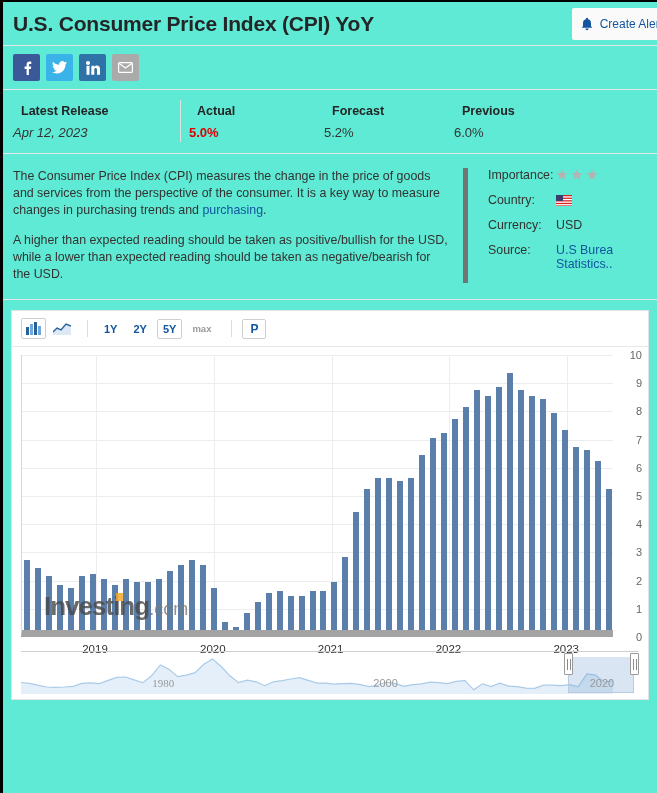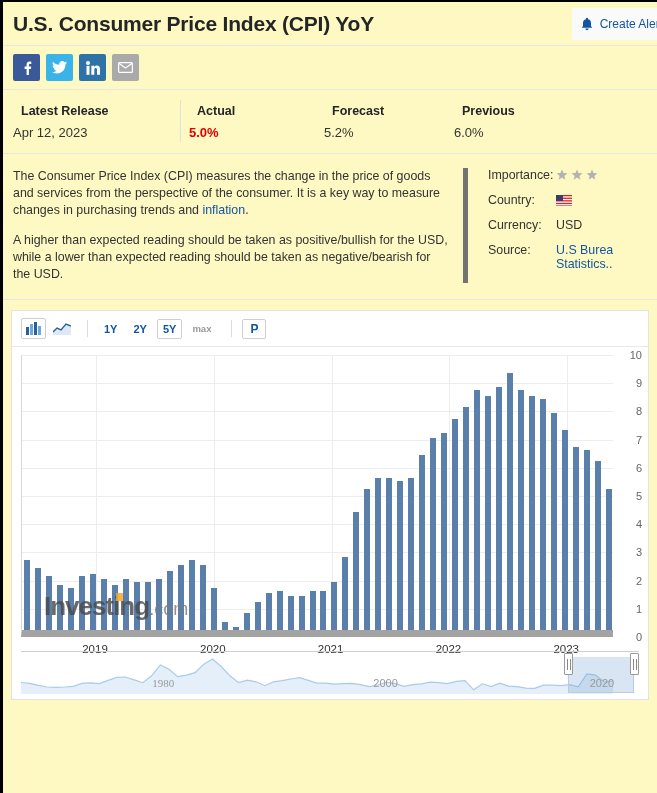--- a/index.html
+++ b/index.html
@@ -7,21 +7,21 @@
   body {
     width: 657px; height: 793px;
     background: #000;
     font-family: "Liberation Sans", sans-serif;
     overflow: hidden;
   }
   #page {
     position: absolute;
     left: 3px; top: 2px;
     width: 654px; height: 791px;
-    background: #fef9c3;
+    background: #5eead4;
     overflow: hidden;
   }
 
   
   .hdr {
     height: 44px;
     display: flex; align-items: center;
     padding: 0 10px;
     border-bottom: 1px solid #e6e6e6;
     position: relative;
@@ -58,21 +58,21 @@
   .stats {
     display: flex; align-items: flex-start;
     padding: 14px 10px 13px 10px;
     border-bottom: 1px solid #e6e6e6;
     position: relative;
   }
   .stat { position: relative; }
   .stat .lbl { font-size: 12.5px; font-weight: bold; color: #232526; margin-bottom: 7px; padding-left: 8px; }
   .stat .val { font-size: 13px; color: #333; }
   .stat.latest { width: 176px; }
-  .stat.latest .val { color:#333; }
+  .stat.latest .val { color:#333;font-style:italic; }
   .stat.actual { width: 135px; }
   .stat.actual .val { color: #e00000; font-weight: bold; }
   .stat.forecast { width: 130px; }
   .stat.previous { width: 130px; }
   .vdiv {
     position: absolute; left: 177px; top: 10px;
     width: 1px; height: 42px; background: #e0e0e0;
   }
 
   
@@ -259,21 +259,21 @@
       <div class="val">5.2%</div>
     </div>
     <div class="stat previous">
       <div class="lbl">Previous</div>
       <div class="val">6.0%</div>
     </div>
   </div>
 
   <div class="descwrap">
     <div class="desc">
-      <p><span>The Consumer Price Index (CPI) measures the change in the price of goods and services from the perspective of the consumer. It is a key way to measure changes in purchasing trends and </span><a href="#">inflation</a><span>.</span></p>
+      <p><span>The Consumer Price Index (CPI) measures the change in the price of goods and services from the perspective of the consumer. It is a key way to measure changes in purchasing trends and </span><a href="#">purchasing</a><span>.</span></p>
       <p>A higher than expected reading should be taken as positive/bullish for the USD, while a lower than expected reading should be taken as negative/bearish for the USD.</p>
     </div>
     <div class="meta">
       <div class="meta-row">
         <div class="meta-k">Importance:</div>
         <div class="stars">
           <span>
               <svg class="star" viewBox="0 0 12 12">
                 <path d="M6 .4 7.5 4l3.9.3-3 2.6.9 3.8L6 8.6 2.7 10.7l.9-3.8-3-2.6L4.5 4z" fill="#b3b3b3"></path>
               </svg>

